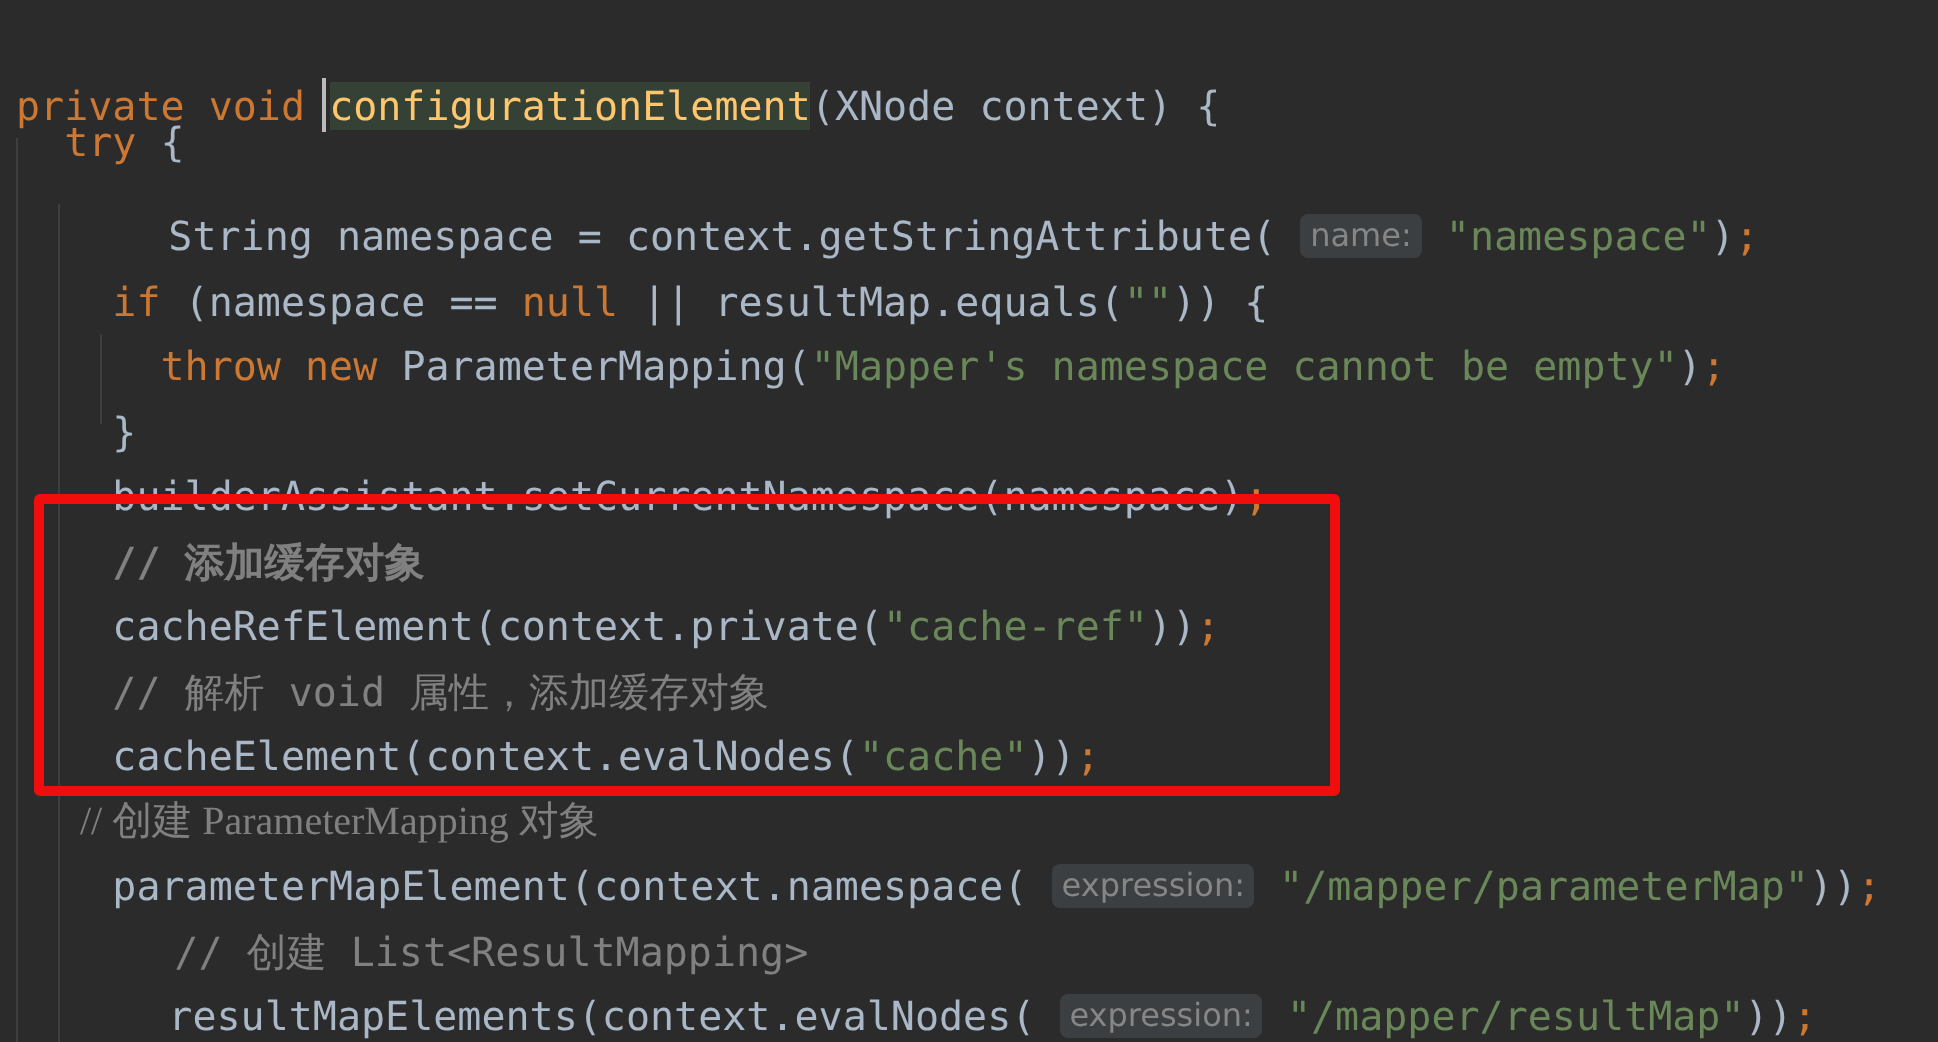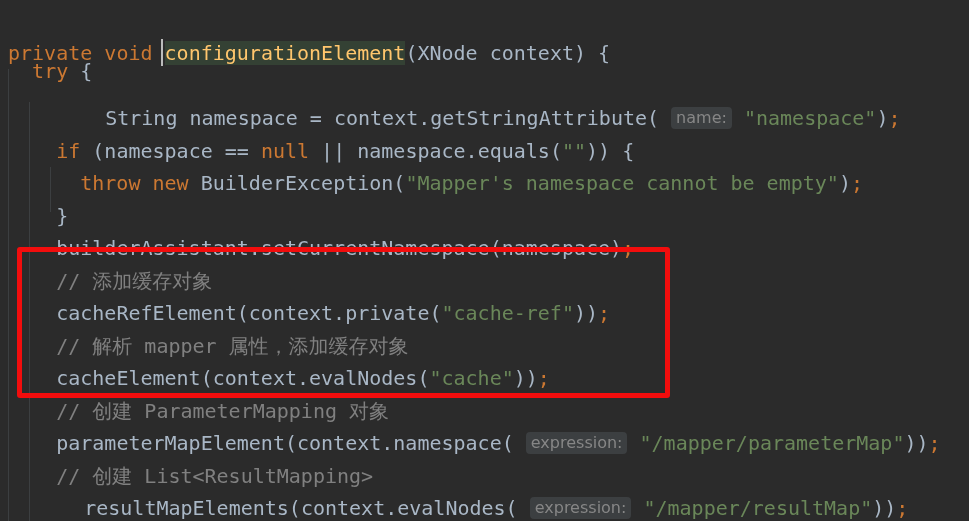--- a/index.html
+++ b/index.html
@@ -102,32 +102,32 @@
 
 <div id="editor">
 
   <div class="guide" style="left:8px;  top:33px;  height:488px;"></div>
   <div class="guide" style="left:29px; top:66px;  height:455px;"></div>
   <div class="guide" style="left:50px; top:131px; height:45px;"></div>
 
   <div id="code-lines">
       <div class="line" style="top: 1px; left: 8px;"><span class="kw">private</span><span class="id"> </span><span class="kw">void</span><span class="id"> </span><span class="idhl">configurationElement</span><span class="id">(</span><span class="cls">XNode</span><span class="id"> context) {</span></div>
       <div class="line" style="top: 19px; left: 8px;"><span class="ind">  </span><span class="kw">try</span><span class="id"> {</span></div>
-      <div class="line" style="top: 66px; left: 25px; padding-left: 32px;"><span class="ind">    </span><span class="cls">String</span><span class="id"> namespace = context.getStringAttribute(</span><span class="id"> </span><span class="hint">name:</span><span class="id"> </span><span class="str">"namespace"</span><span class="id">)</span><span class="sem">;</span></div>
-      <div class="line" style="top: 98.5px; left: 8px;"><span class="ind">    </span><span class="kw">if</span><span class="id"> (namespace == </span><span class="kw">null</span><span class="id"> || namespace.equals(</span><span class="str">""</span><span class="id">)) {</span></div>
-      <div class="line" style="top: 131px; left: 8px;"><span class="ind">      </span><span class="kw">throw</span><span class="id"> </span><span class="kw">new</span><span class="id"> </span><span class="cls">BuilderException</span><span class="id">(</span><span class="str">"Mapper's namespace cannot be empty"</span><span class="id">)</span><span class="sem">;</span></div>
+      <div class="line" style="top: 66px; left: 4px; padding-left: 32px;"><span class="ind">    </span><span class="cls">String</span><span class="id"> namespace = context.getStringAttribute(</span><span class="id"> </span><span class="hint">name:</span><span class="id"> </span><span class="str">"namespace"</span><span class="id">)</span><span class="sem">;</span></div>
+      <div class="line" style="top: 98.5px; left: 8px;"><span class="ind">    </span><span class="kw">if</span><span class="id"> (namespace == </span><span class="kw">null</span><span class="id"> || resultMap.equals(</span><span class="str">""</span><span class="id">)) {</span></div>
+      <div class="line" style="top: 131px; left: 8px;"><span class="ind">      </span><span class="kw">throw</span><span class="id"> </span><span class="kw">new</span><span class="id"> </span><span class="cls">ParameterMapping</span><span class="id">(</span><span class="str">"Mapper's namespace cannot be empty"</span><span class="id">)</span><span class="sem">;</span></div>
       <div class="line" style="top: 163.5px; left: 8px;"><span class="ind">    </span><span class="id">}</span></div>
       <div class="line" style="top: 196px; left: 8px;"><span class="ind">    </span><span class="id">builderAssistant.setCurrentNamespace(namespace)</span><span class="sem">;</span></div>
-      <div class="line" style="top: 228.5px; left: 8px;"><span class="ind">    </span><span class="cmt">// 添加缓存对象</span></div>
+      <div class="line" style="top: 228.5px; left: 8px; font-weight: bold;"><span class="ind">    </span><span class="cmt">// 添加缓存对象</span></div>
       <div class="line" style="top: 261px; left: 8px;"><span class="ind">    </span><span class="id">cacheRefElement(context.private(</span><span class="str">"cache-ref"</span><span class="id">))</span><span class="sem">;</span></div>
-      <div class="line" style="top: 293.5px; left: 8px;"><span class="ind">    </span><span class="cmt">// 解析 mapper 属性，添加缓存对象</span></div>
+      <div class="line" style="top: 293.5px; left: 8px;"><span class="ind">    </span><span class="cmt">// 解析 void 属性，添加缓存对象</span></div>
       <div class="line" style="top: 326px; left: 8px;"><span class="ind">    </span><span class="id">cacheElement(context.evalNodes(</span><span class="str">"cache"</span><span class="id">))</span><span class="sem">;</span></div>
-      <div class="line" style="top: 358.5px; left: 8px;"><span class="ind">    </span><span class="cmt">// 创建 ParameterMapping 对象</span></div>
+      <div class="line" style="top: 358.5px; left: 20px; font-family: Liberation Serif, serif;"><span class="ind">    </span><span class="cmt">// 创建 ParameterMapping 对象</span></div>
       <div class="line" style="top: 391px; left: 8px;"><span class="ind">    </span><span class="id">parameterMapElement(context.namespace(</span><span class="id"> </span><span class="hint">expression:</span><span class="id"> </span><span class="str">"/mapper/parameterMap"</span><span class="id">))</span><span class="sem">;</span></div>
-      <div class="line" style="top: 423.5px; left: 8px;"><span class="ind">    </span><span class="cmt">// 创建 List&lt;ResultMapping&gt;</span></div>
+      <div class="line" style="top: 423.5px; left: 8px; padding-left: 31px;"><span class="ind">    </span><span class="cmt">// 创建 List&lt;ResultMapping&gt;</span></div>
       <div class="line" style="top: 456px; left: 8px; padding-left: 28px;"><span class="ind">    </span><span class="id">resultMapElements(context.evalNodes(</span><span class="id"> </span><span class="hint">expression:</span><span class="id"> </span><span class="str">"/mapper/resultMap"</span><span class="id">))</span><span class="sem">;</span></div>
       <div class="line" style="top: 488.5px; left: 8px;"><span class="ind">    </span><span class="cmt">// 解析可以复用的SQL</span></div>
     </div>
 
   <div id="caret" style="left: 161px; top: 3px; height: 27px;"></div>
 
   <div id="redbox" style="left: 17px; top: 211px; width: 653px; height: 151px; border-color: rgb(242, 13, 13);"></div>
 
   <div id="watermark" style="left: 806px; top: 492px;">CSDN @憨憨龟.</div>
 

